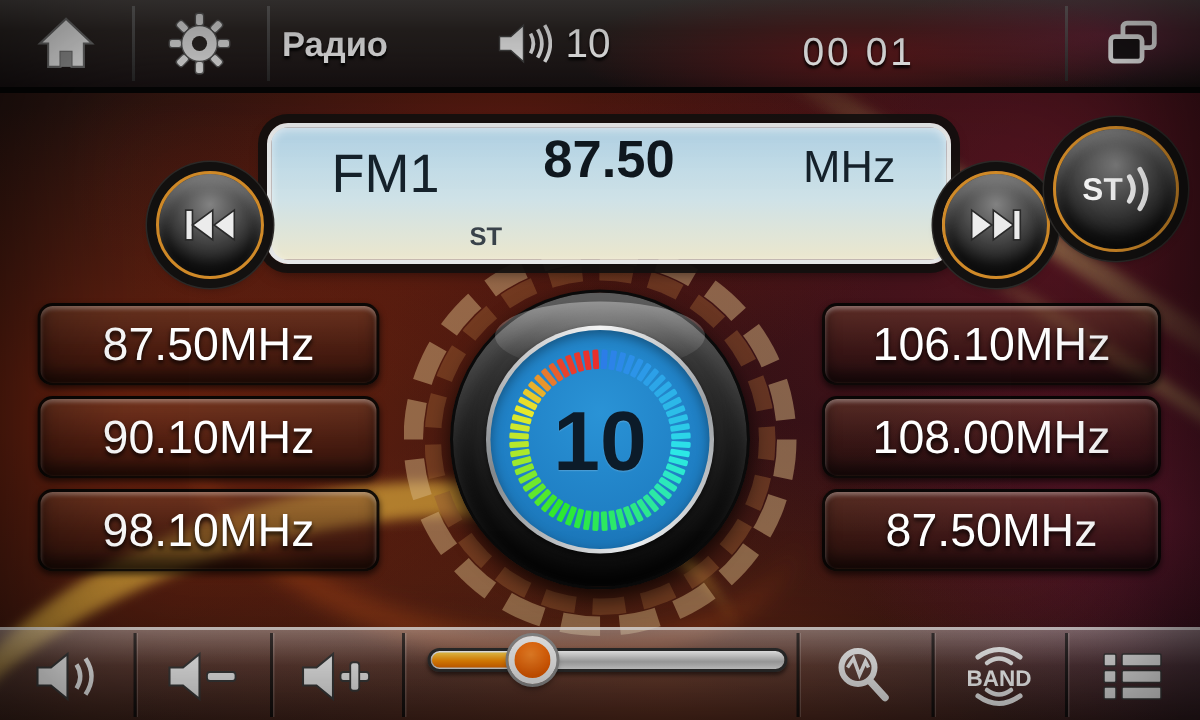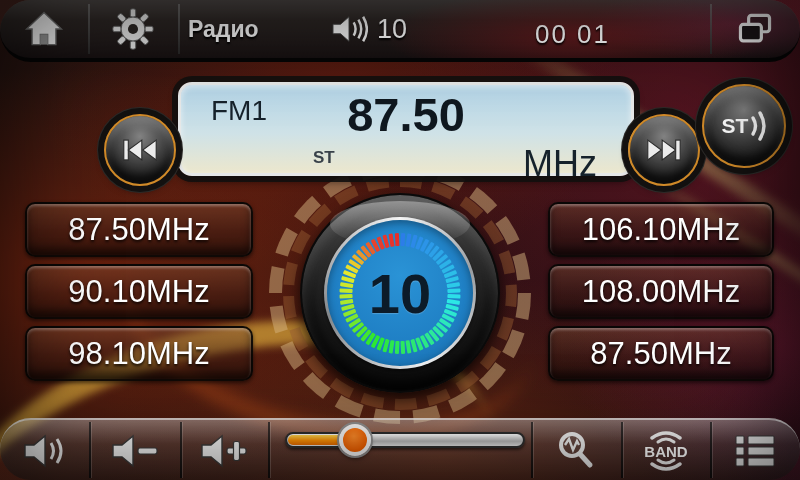--- a/index.html
+++ b/index.html
@@ -7,21 +7,21 @@
     position:relative;width:800px;height:480px;overflow:hidden;
     font-family:"Liberation Sans",sans-serif;
     background:
       radial-gradient(ellipse 560px 300px at 10% 58%, rgba(165,45,15,.55), transparent 70%),
       radial-gradient(ellipse 420px 240px at 42% 22%, rgba(140,30,18,.45), transparent 70%),
       radial-gradient(ellipse 460px 420px at 88% 30%, rgba(125,25,45,.5), transparent 70%),
       radial-gradient(ellipse 300px 220px at 97% 72%, rgba(170,40,85,.35), transparent 70%),
       radial-gradient(ellipse 500px 260px at 55% 95%, rgba(150,60,15,.45), transparent 70%),
       linear-gradient(125deg,#241310 0%,#33160e 35%,#2a0f12 65%,#1c0b10 100%);
   }
-  .abs{position:absolute;border-radius:31px;}
+  .abs{position:absolute;}
   
   .streak{position:absolute;border-radius:50%;filter:blur(4px);}
   .streak.a{left:-60px;top:330px;width:560px;height:300px;border:0;
     border-top:26px solid rgba(255,205,70,.55);transform:rotate(-14deg);}
   .streak.b{left:470px;top:140px;width:420px;height:16px;border-radius:8px;
     background:linear-gradient(90deg,transparent,rgba(225,230,130,.38),transparent);transform:rotate(33deg);}
   .streak.c{left:580px;top:250px;width:380px;height:10px;border-radius:6px;
     background:linear-gradient(90deg,transparent,rgba(225,220,120,.3),transparent);transform:rotate(33deg);}
   .streak.d{left:120px;top:180px;width:420px;height:240px;border:0;
     border-bottom:18px solid rgba(210,90,25,.35);transform:rotate(12deg);filter:blur(7px);}
@@ -42,23 +42,23 @@
   #tb-volume .val{color:#fff;font-size:27px;text-shadow:0 2px 2px #000;}
   #tb-clock{position:absolute;left:525px;top:0;width:95px;height:68px;display:flex;align-items:center;justify-content:center;
     color:#fff;font-size:26px;text-shadow:0 2px 2px #000;letter-spacing:2px;}
   #tb-day{position:absolute;left:636px;top:0;width:60px;height:58px;display:flex;align-items:center;justify-content:center;
     color:#f0f0f0;font-size:21px;font-weight:bold;text-shadow:0 2px 2px #000;}
   
   #lcd{left:178px;top:82px;width:450px;height:88px;border-radius:14px;z-index:10;
     background:linear-gradient(180deg,#b3d5e8 0%,#cfe2e7 55%,#ece7cd 100%);
     border:3px solid #e6e8e8;
     box-shadow:0 0 0 6px rgba(18,16,14,.9),0 5px 10px rgba(0,0,0,.6),inset 0 2px 6px rgba(255,255,255,.6);}
-  #lcd .band{position:absolute;left:30px;top:10px;font-size:28px;color:#16222b;}
-  #lcd .freq{position:absolute;left:130px;width:190px;top:2px;text-align:center;font-size:47px;font-weight:bold;color:#10181f;}
-  #lcd .unit{position:absolute;right:34px;top:10px;font-size:36px;color:#16222b;margin-top:48px;}
+  #lcd .band{position:absolute;left:40px;top:10px;font-size:36px;color:#16222b;}
+  #lcd .freq{position:absolute;left:130px;width:190px;top:2px;text-align:center;font-size:35px;font-weight:bold;color:#10181f;}
+  #lcd .unit{position:absolute;right:34px;top:10px;font-size:30px;color:#16222b;}
   #lcd .st{position:absolute;left:132px;bottom:5px;font-size:17px;font-weight:bold;color:#39424a;}
   
   .roundbtn{position:absolute;border-radius:50%;
     background:radial-gradient(circle at 50% 30%,#828282 0%,#4a4a4a 38%,#1d1d1d 70%,#0c0c0c 100%);
     border:2px solid #d08a28;
     box-shadow:0 0 0 6px #131110,0 0 0 7px #2c2a28,0 4px 8px rgba(0,0,0,.7),inset 0 6px 8px rgba(255,255,255,.25),inset 0 -8px 10px rgba(0,0,0,.6);
     display:flex;align-items:center;justify-content:center;z-index:12;}
   
   .preset-col{position:absolute;z-index:8;}
   .preset{position:absolute;left:0;width:100%;height:55px;border-radius:10px;

